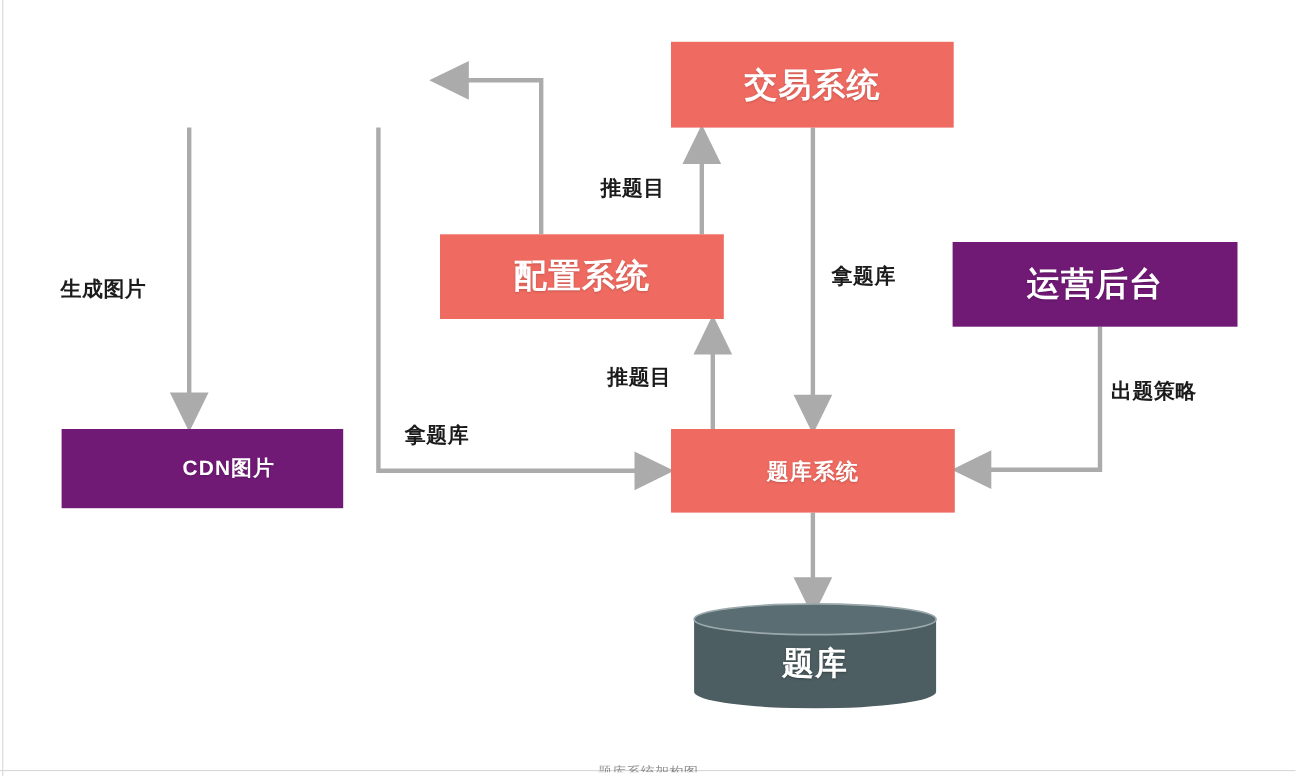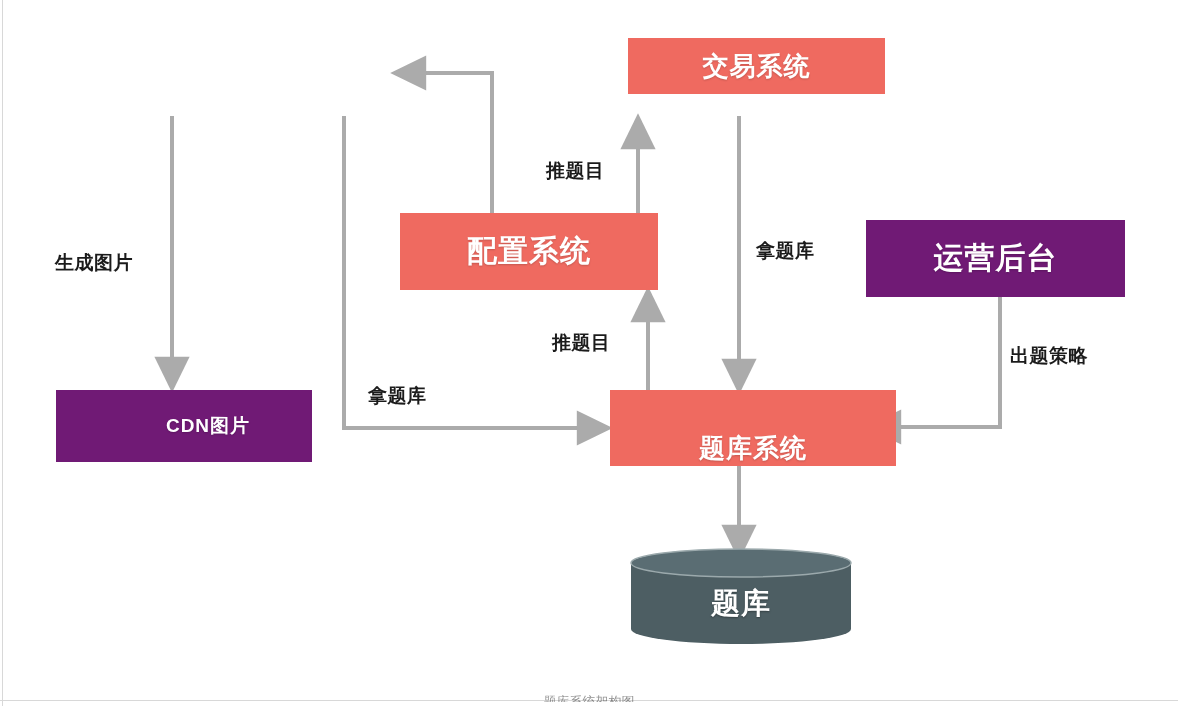--- a/index.html
+++ b/index.html
@@ -123,37 +123,37 @@
     <g>
       <path d="M 1000 297 L 1000 427 L 882 427" stroke="#ABABAB" stroke-width="4" fill="none" stroke-linejoin="miter" marker-end="url(#ah)"></path>
     </g>
 
     <g>
       <path d="M 739 466 L 739 544" stroke="#ABABAB" stroke-width="4" fill="none" marker-end="url(#ah)"></path>
     </g>
   </svg>
 
 
-  <div class="node node-red" style="left:628px; top:38px; width:257px; height:56px; font-size:26px;">
+  <div class="node node-red" style="left:610px; top:38px; width:257px; height:78px; font-size:30px;">
     <span>交易系统</span>
   </div>
 
   <div class="node node-red" style="left:400px; top:213px; width:258px; height:77px; font-size:30px;">
     <span>配置系统</span>
   </div>
 
   <div class="node node-teal" style="left:866px; top:220px; width:259px; height:77px; font-size:30px;">
     <span>运营后台</span>
   </div>
 
   <div class="node node-teal" style="left:56px; top:390px; width:256px; height:72px; font-size:19px;padding-left:48px;">
     <span>CDN图片</span>
   </div>
 
-  <div class="node node-red" style="left:610px; top:390px; width:286px; height:76px; font-size:26px;align-items:flex-end;">
+  <div class="node node-red" style="left:610px; top:390px; width:258px; height:76px; font-size:20px;">
     <span>题库系统</span>
   </div>
 
   <div class="node node-cyl" style="left:630px; top:548px; width:222px; height:96px; font-size:29px;">
     <svg class="cyl-shape" viewBox="0 0 222 96" preserveAspectRatio="none" xmlns="http://www.w3.org/2000/svg">
       <path d="M 1 15 L 1 81 A 110 15 0 0 0 221 81 L 221 15 Z" fill="#4D5E63"></path>
       <ellipse cx="111" cy="15" rx="110" ry="14" fill="#5A6D73" stroke="#9BA9AC" stroke-width="1.5"></ellipse>
     </svg>
     <span style="position:relative; top:8px;">题库</span>
   </div>

